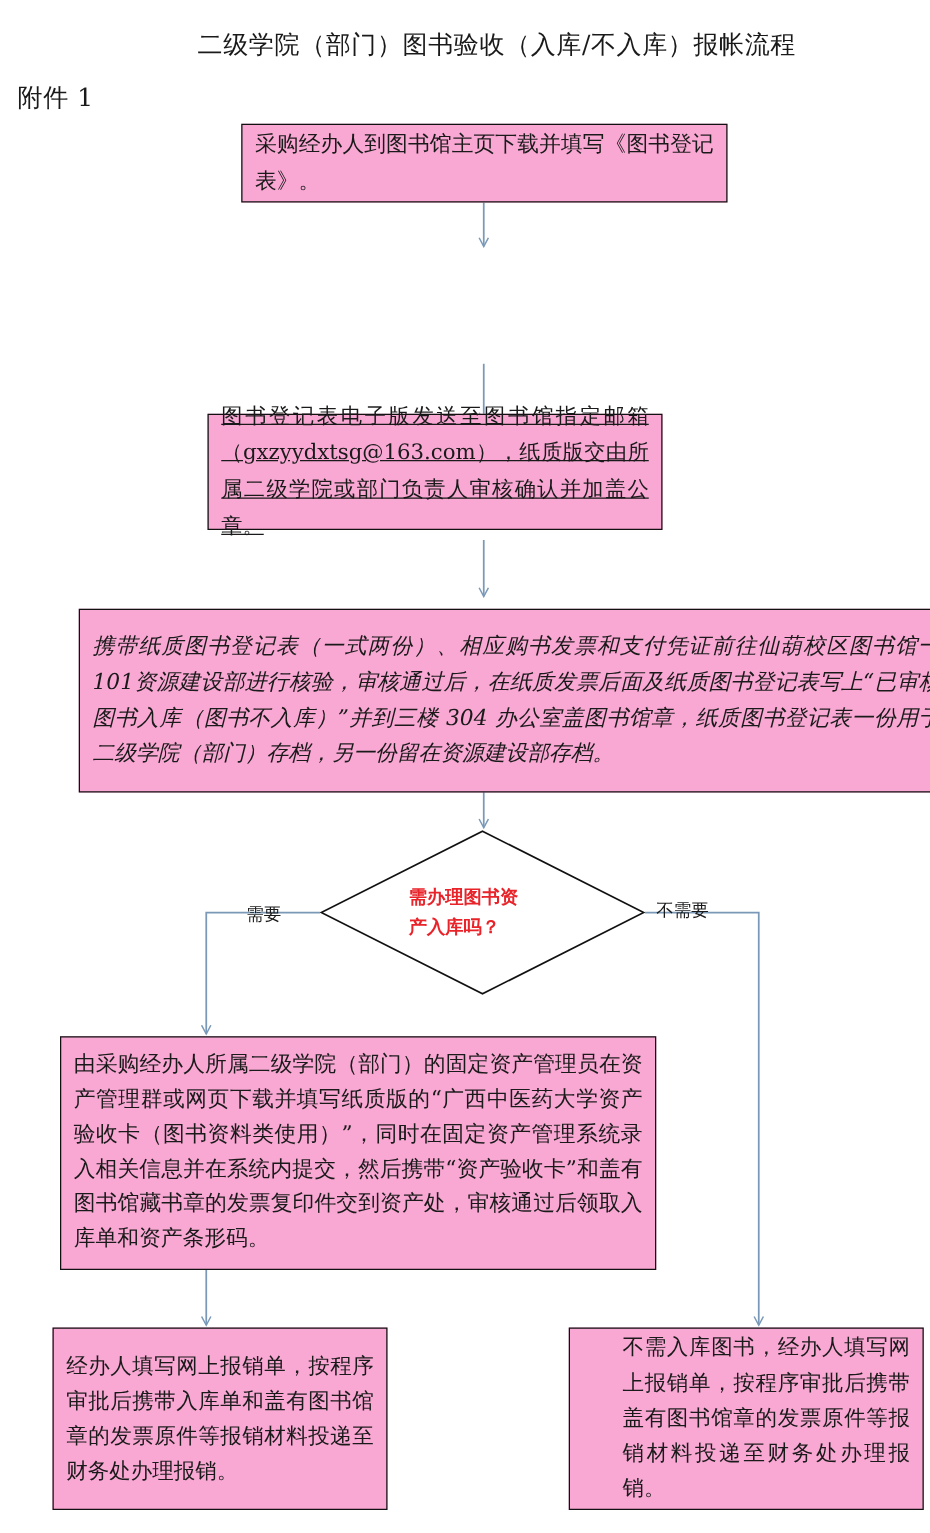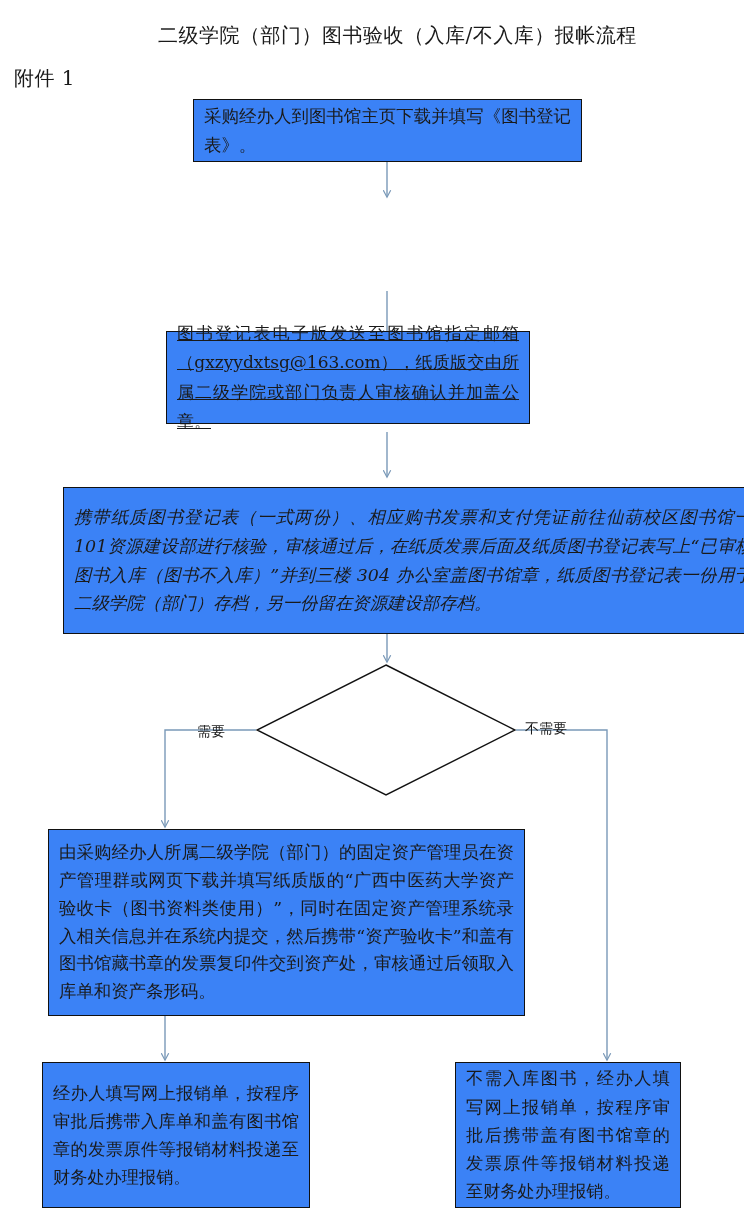--- a/index.html
+++ b/index.html
@@ -5,34 +5,34 @@
 <style>
   html,body{margin:0;padding:0;background:#fff;}
   body{width:744px;height:1226px;position:relative;overflow:hidden;
        font-family:"DejaVu Serif","Liberation Serif",serif;color:#1a1a1a;}
   #stage{position:absolute;left:0;top:0;width:744px;height:1226px;}
 
   .hdr{position:absolute;top:22px;left:0;width:744px;height:34px;}
   .hdr .att{position:absolute;left:14px;top:0;font-size:20px;letter-spacing:.5px;white-space:nowrap;margin-top:43px;}
   .hdr .ttl{position:absolute;left:158px;top:0;font-size:20px;letter-spacing:.5px;white-space:nowrap;}
 
-  .node{position:absolute;border:1.4px solid #111;background:#3b82f6;box-sizing:border-box;
+  .node{position:absolute;border:1.4px solid #111;background:#f9a8d4;box-sizing:border-box;
         display:flex;align-items:center;justify-content:flex-end;}
   .node .txt{display:block;width:100%;padding:0 10px;box-sizing:border-box;
              font-size:17.4px;line-height:1.64;text-align:justify;text-justify:inter-ideograph;
              white-space:pre-line;}
 
   
   #n1{left:193px;top:99px;width:389px;height:63px;}
   #n2{left:126px;top:199px;width:522px;height:92px;}
   #n3{left:166px;top:331px;width:364px;height:93px;text-decoration:underline;}
   #n4{left:63px;top:487px;width:718px;height:147px;font-style:italic;}
   #n5{left:48px;top:829px;width:477px;height:187px;}
   #n6{left:42px;top:1062px;width:268px;height:146px;}
-  #n7{left:455px;top:1062px;width:226px;height:146px;}
+  #n7{left:455px;top:1062px;width:284px;height:146px;padding-left:32px;}
 
   #n3 .txt{font-size:17px;line-height:1.72;}
   #n6 .txt,#n7 .txt{font-size:17.2px;line-height:1.64;}
   #n5 .txt{line-height:1.60;}
 
   
   #dia{position:absolute;left:256px;top:664px;width:260px;height:132px;}
   #dia .dshape{position:absolute;inset:0;}
   #dia .dlabel{position:absolute;left:50%;top:50%;transform:translate(-50%,-50%);
     width:150px;text-align:left;color:#e8232a;font-weight:bold;font-size:14.6px;line-height:1.62;
@@ -82,20 +82,22 @@
   </div>
 
   <div class="node" id="n4">
     <span class="txt">携带纸质图书登记表（一式两份）、相应购书发票和支付凭证前往仙葫校区图书馆一楼 101资源建设部进行核验，审核通过后，在纸质发票后面及纸质图书登记表写上“已审核，图书入库（图书不入库）”并到三楼 304 办公室盖图书馆章，纸质图书登记表一份用于各二级学院（部门）存档，另一份留在资源建设部存档。</span>
   </div>
 
   <div id="dia">
     <svg class="dshape" viewBox="0 0 260 132" preserveAspectRatio="none">
       <polygon points="130,1 259,66 130,131 1,66" fill="#ffffff" stroke="#111111" stroke-width="1.4" vector-effect="non-scaling-stroke"></polygon>
     </svg>
+    <span class="dlabel">需办理图书资
+产入库吗？</span>
   </div>
 
   <span class="branch-label" id="lblYes">需要</span>
   <span class="branch-label" id="lblNo">不需要</span>
 
   <div class="node" id="n6">
     <span class="txt">经办人填写网上报销单，按程序审批后携带入库单和盖有图书馆章的发票原件等报销材料投递至财务处办理报销。</span>
   </div>
 
   <div class="node" id="n5">

